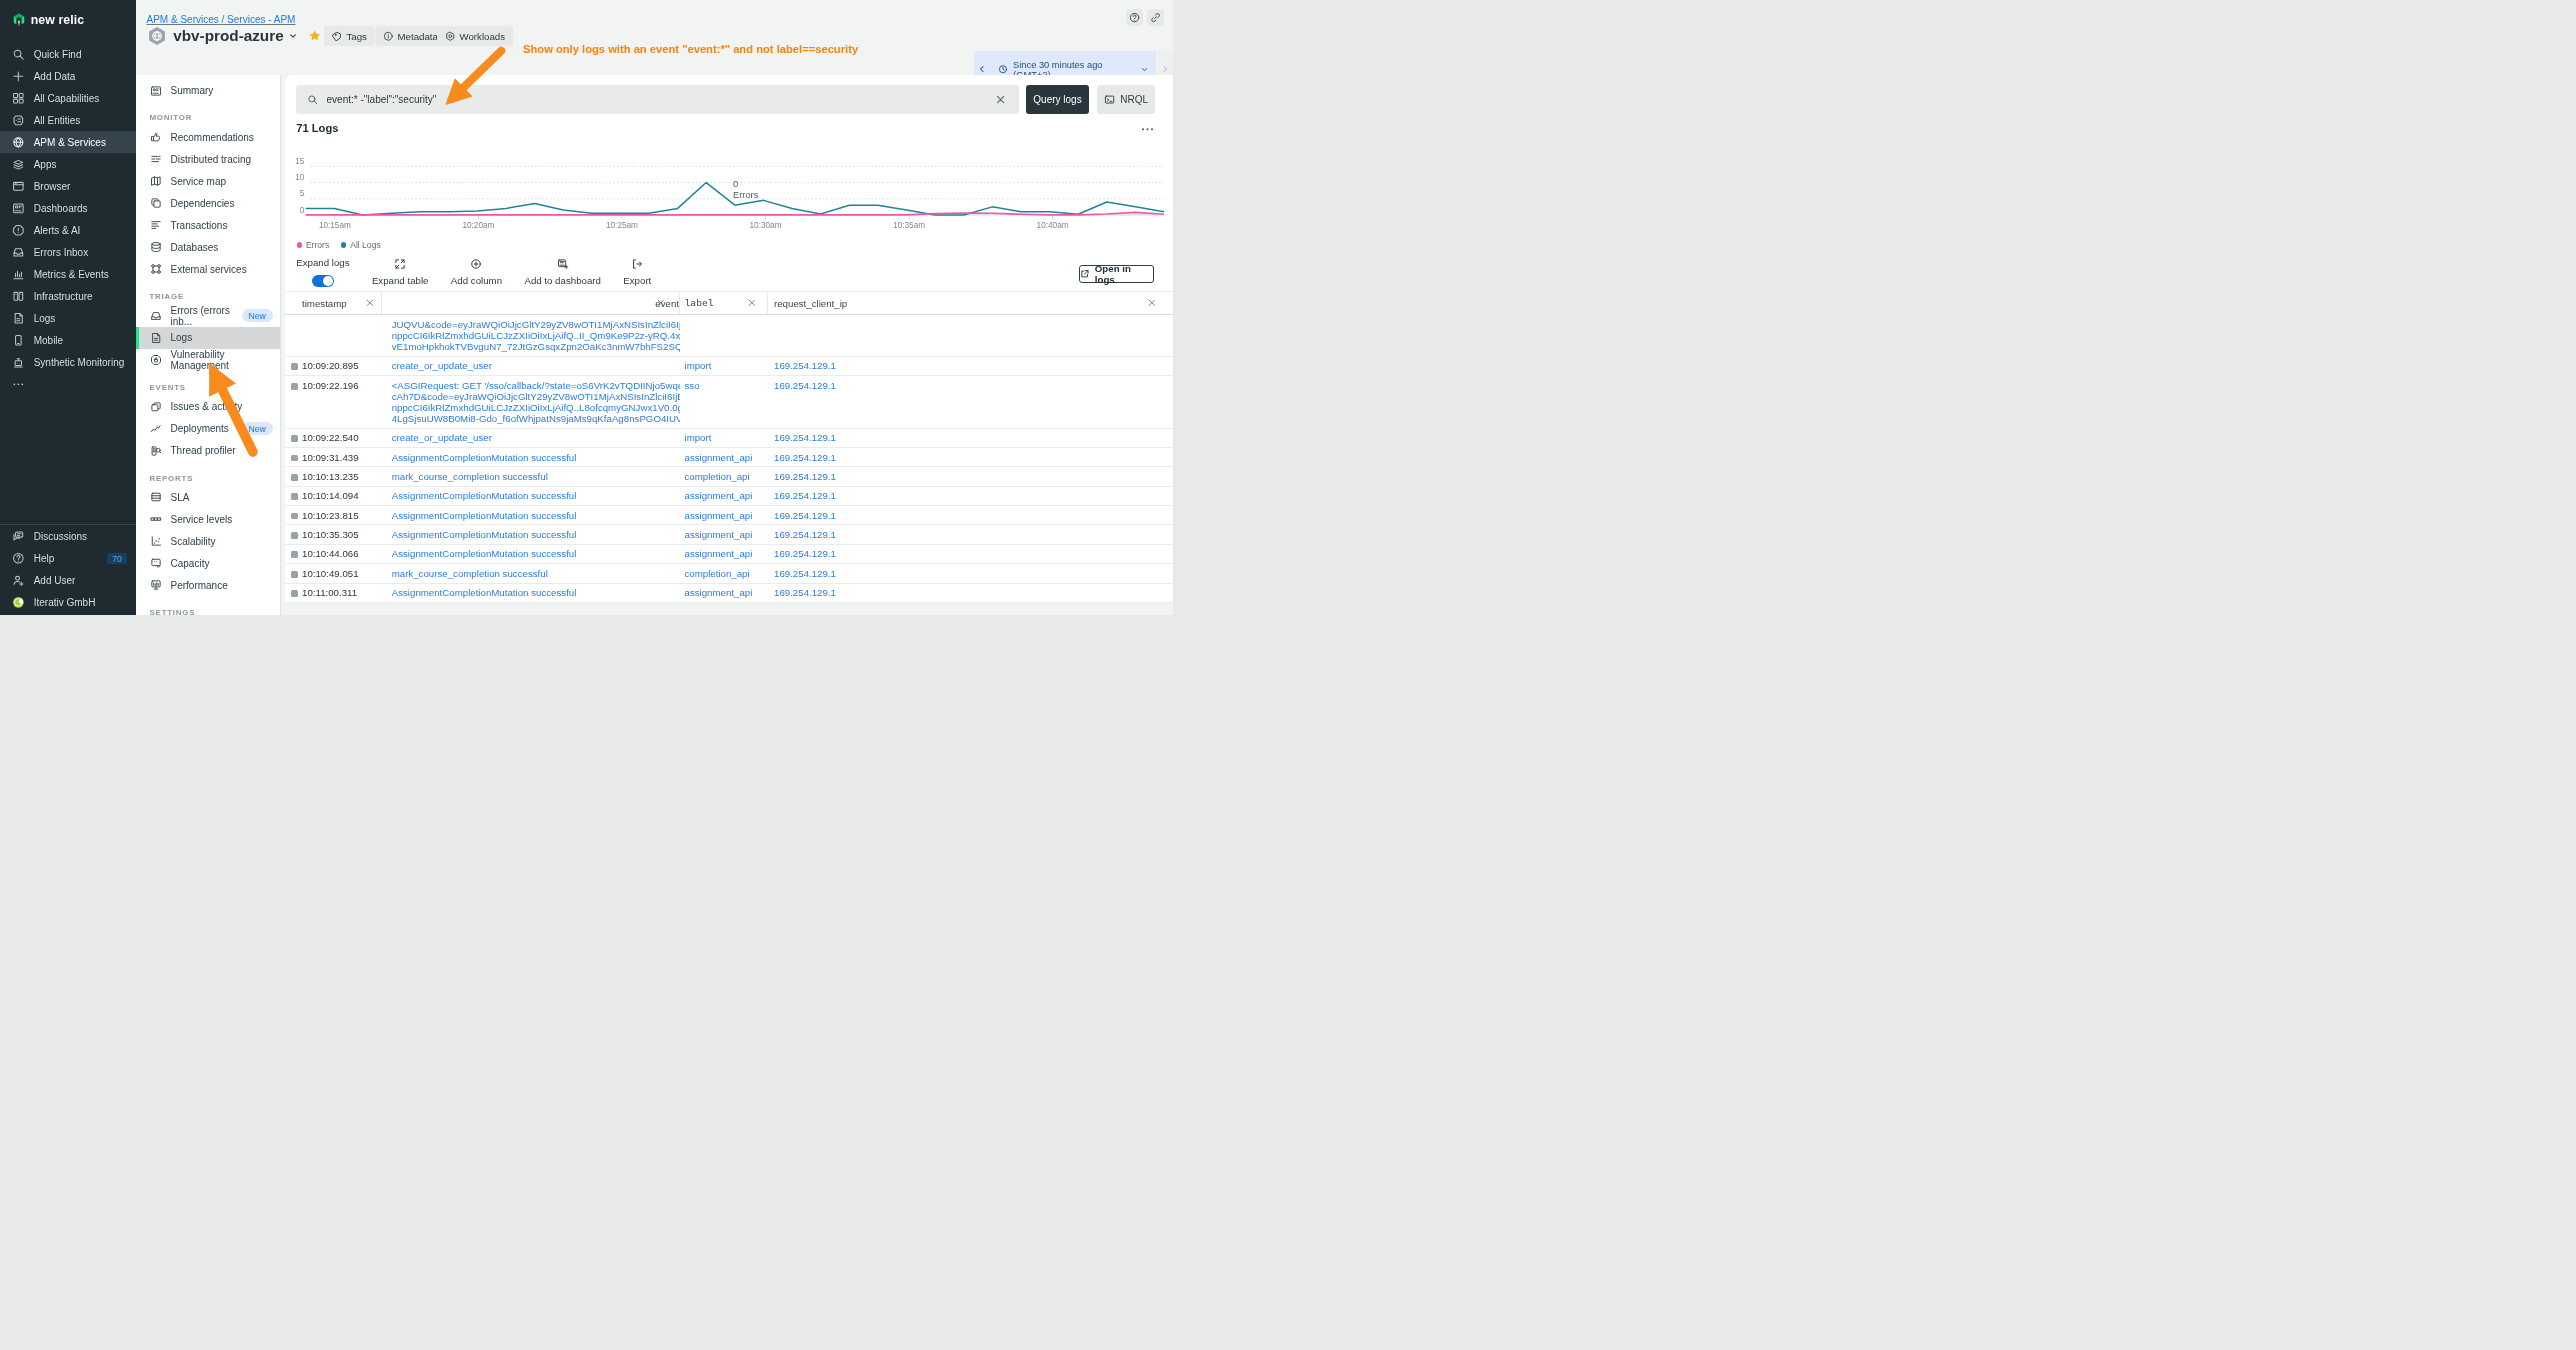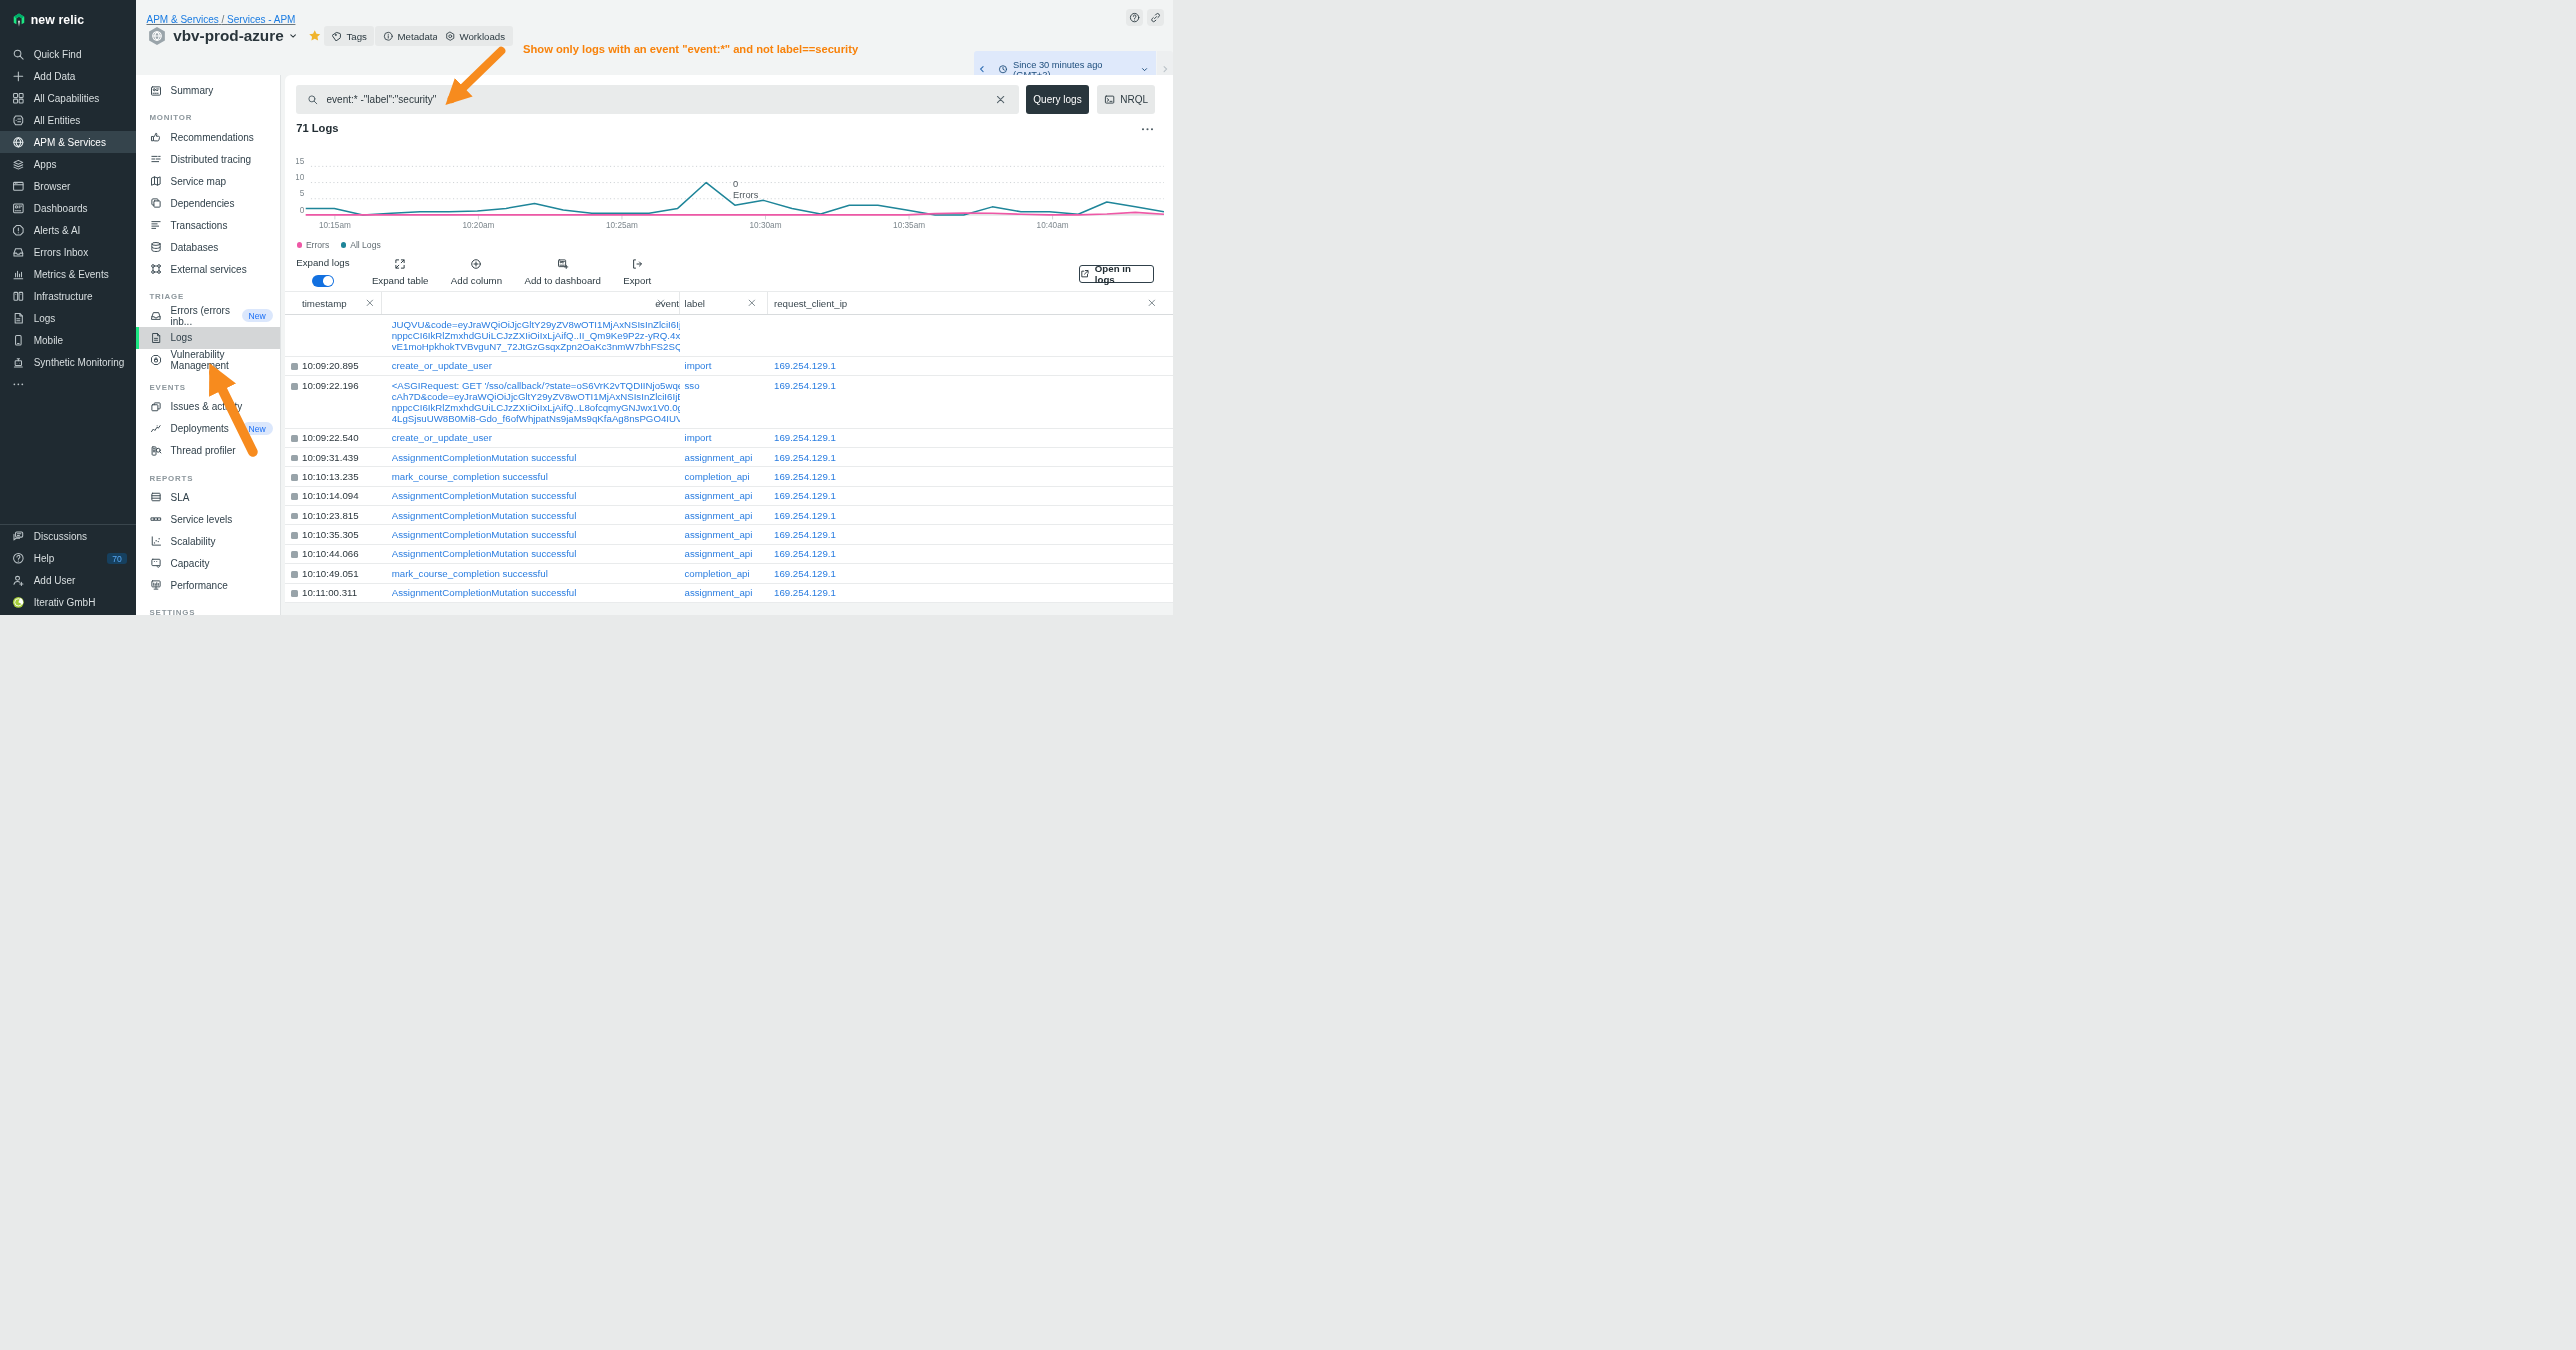--- a/index.html
+++ b/index.html
@@ -757,21 +757,21 @@
             </span>
           </div>
           <div class="th" style="padding-left: 9.7px; justify-content: flex-end;">
             <span>event</span>
             <span class="ic x" style="right: 13.5px;">
               <svg viewBox="0 0 16 16" fill="none" stroke="currentColor" stroke-width="1.3" stroke-linecap="round" stroke-linejoin="round">
                 <path d="M3.5 3.5l9 9M12.5 3.5l-9 9"></path>
               </svg>
             </span>
           </div>
-          <div class="th" style="padding-left: 4.5px;">
+          <div class="th" style="padding-left: 4.5px; font-family: Liberation Mono, monospace;">
             <span>label</span>
             <span class="ic x" style="right: 10.5px;">
               <svg viewBox="0 0 16 16" fill="none" stroke="currentColor" stroke-width="1.3" stroke-linecap="round" stroke-linejoin="round">
                 <path d="M3.5 3.5l9 9M12.5 3.5l-9 9"></path>
               </svg>
             </span>
           </div>
           <div class="th" style="padding-left: 6px;">
             <span>request_client_ip</span>
             <span class="ic x" style="right: 16.5px;">

